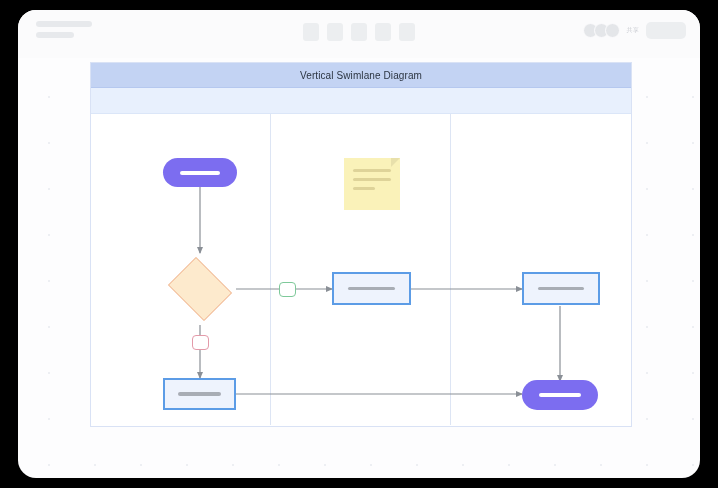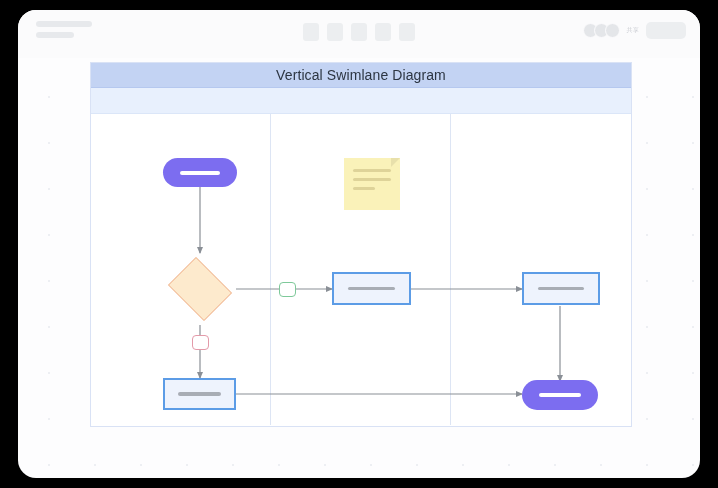--- a/index.html
+++ b/index.html
@@ -112,21 +112,21 @@
 
   #lane-title {
     height: 25px;
     background: #c3d3f3;
     border-bottom: 1px solid #b5c8ef;
     display: flex;
     align-items: center;
     justify-content: center;
   }
   #lane-title-text {
-    font-size: 14px;
+    font-size: 10px;
     color: #2c3542;
     letter-spacing: 0.1px;
   }
 
   #lane-subheader {
     height: 26px;
     background: #e8f0fd;
     border-bottom: 1px solid #dbe6f8;
   }
 

